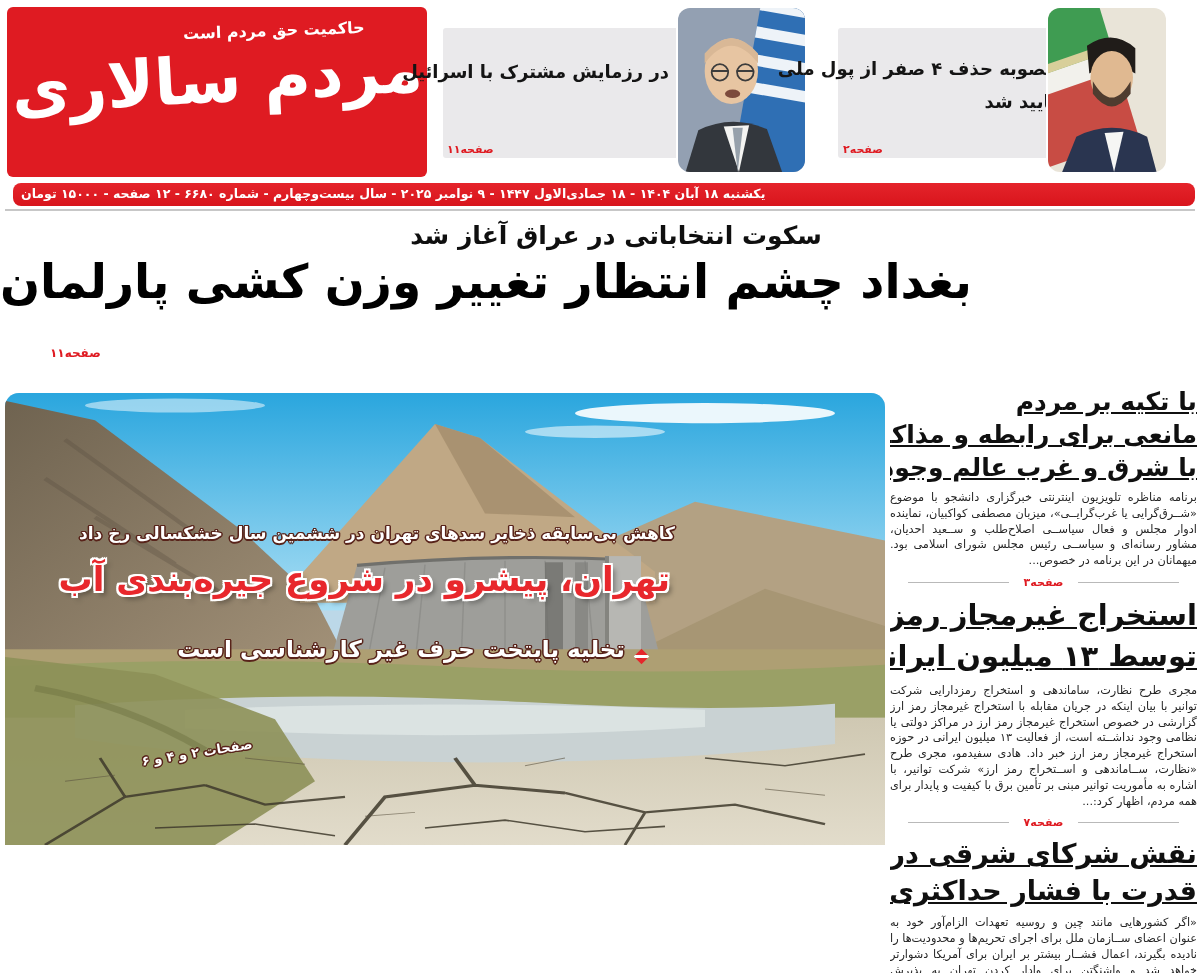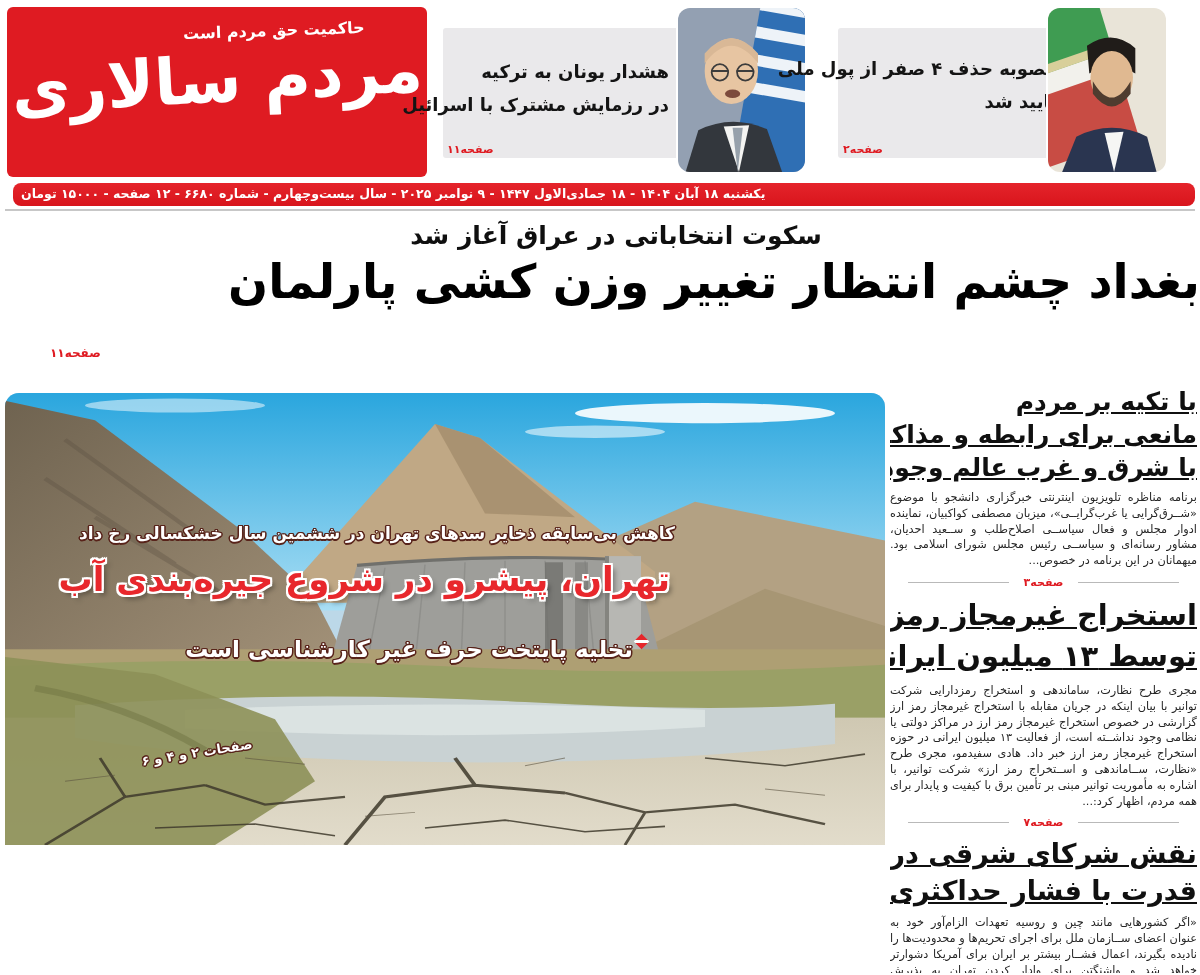--- a/index.html
+++ b/index.html
@@ -36,39 +36,39 @@
   
   .datebar{position:absolute;left:13px;right:5px;top:183px;height:23px;
             background:linear-gradient(#e5242b,#d8151c);border-radius:8px;}
   .datebar .date-text{position:absolute;left:8px;top:3px;color:#fff;
             font-size:12.5px;font-weight:bold;white-space:nowrap;direction:rtl;}
   .grayrule{position:absolute;left:5px;right:5px;top:209px;height:2px;background:#c7c7c7;}
 
   
   .kicker{position:absolute;left:0;right:0;top:221px;text-align:center;
             font-size:25px;font-weight:bold;color:#0f0f0f;padding-left:32px;}
-  .mainhl{position:absolute;left:0;right:0;top:254px;text-align:right;
+  .mainhl{position:absolute;left:0;right:0;top:254px;text-align:left;
             font-size:47px;font-weight:bold;color:#000;letter-spacing:-1px;}
   .lead-ref{position:absolute;left:50px;top:346px;color:#df1b22;
             font-size:12px;font-weight:bold;}
 
   
   .photo{position:absolute;left:5px;top:393px;width:880px;height:452px;
             border-radius:14px 14px 0 0;overflow:hidden;background:#bcd8e8;}
   .photo svg.scene{position:absolute;inset:0;width:100%;height:100%;}
   .ow{color:#fff;font-weight:bold;
       text-shadow:1.5px 0 #58231a,-1.5px 0 #58231a,0 1.5px #58231a,0 -1.5px #58231a,
                   1px 1px #58231a,-1px -1px #58231a,1px -1px #58231a,-1px 1px #58231a;}
   .topline{position:absolute;top:130px;left:120px;width:550px;text-align:center;
             font-size:17px;white-space:nowrap;}
   .bigred{position:absolute;top:166px;left:75px;width:590px;text-align:center;
             font-size:34px;font-weight:bold;color:#e8272c;white-space:nowrap;
             text-shadow:2px 0 #fff,-2px 0 #fff,0 2px #fff,0 -2px #fff,2px 2px #fff,
                         -2px -2px #fff,2px -2px #fff,-2px 2px #fff,4px 4px 5px rgba(0,0,0,.35);}
-  .subline{position:absolute;display:flex;align-items:flex-start;gap:3px;
+  .subline{position:absolute;display:flex;align-items:flex-end;gap:11px;
             font-size:23px;white-space:nowrap;}
   .sub1{top:243px;right:238px;}
   .sub2{top:297px;right:292px;}
   .red-marker{width:11px;height:11px;flex:0 0 auto;transform:rotate(45deg);
             background:linear-gradient(135deg,#e5262b 42%,#fff 42%,#fff 58%,#e5262b 58%);}
   .pagesref{position:absolute;top:352px;left:136px;font-size:13px;
             transform:rotate(-9deg);}
   .watermark{position:absolute;left:0;top:508px;width:86px;height:74px;
             background:rgba(214,77,96,.78);border-radius:0 10px 10px 0;
             clip-path:polygon(0 0,100% 0,100% 72%,78% 100%,0 100%);}
@@ -94,21 +94,20 @@
 
 <div class="page">
 
   <div class="masthead">
     <div class="slogan">حاکمیت حق مردم است</div>
     <div class="title">مردم سالاری</div>
   </div>
 
   <div class="teaser-box tb1"></div>
   <div class="teaser-text tt1">
-    <div>هشدار یونان به ترکیه</div>
     <div>در رزمایش مشترک با اسرائیل</div>
   </div>
   <div class="teaser-ref tr1">صفحه۱۱</div>
   <div class="teaser-photo tp1">
     <svg viewBox="0 0 100 130" preserveAspectRatio="none">
       <rect width="100" height="130" fill="#93a0b2"></rect>
       <g transform="rotate(10 80 40)">
         <rect x="58" y="-20" width="60" height="170" fill="#2f6fb4"></rect>
         <rect x="58" y="-4" width="60" height="9" fill="#eef3f8"></rect>
         <rect x="58" y="18" width="60" height="9" fill="#eef3f8"></rect>

